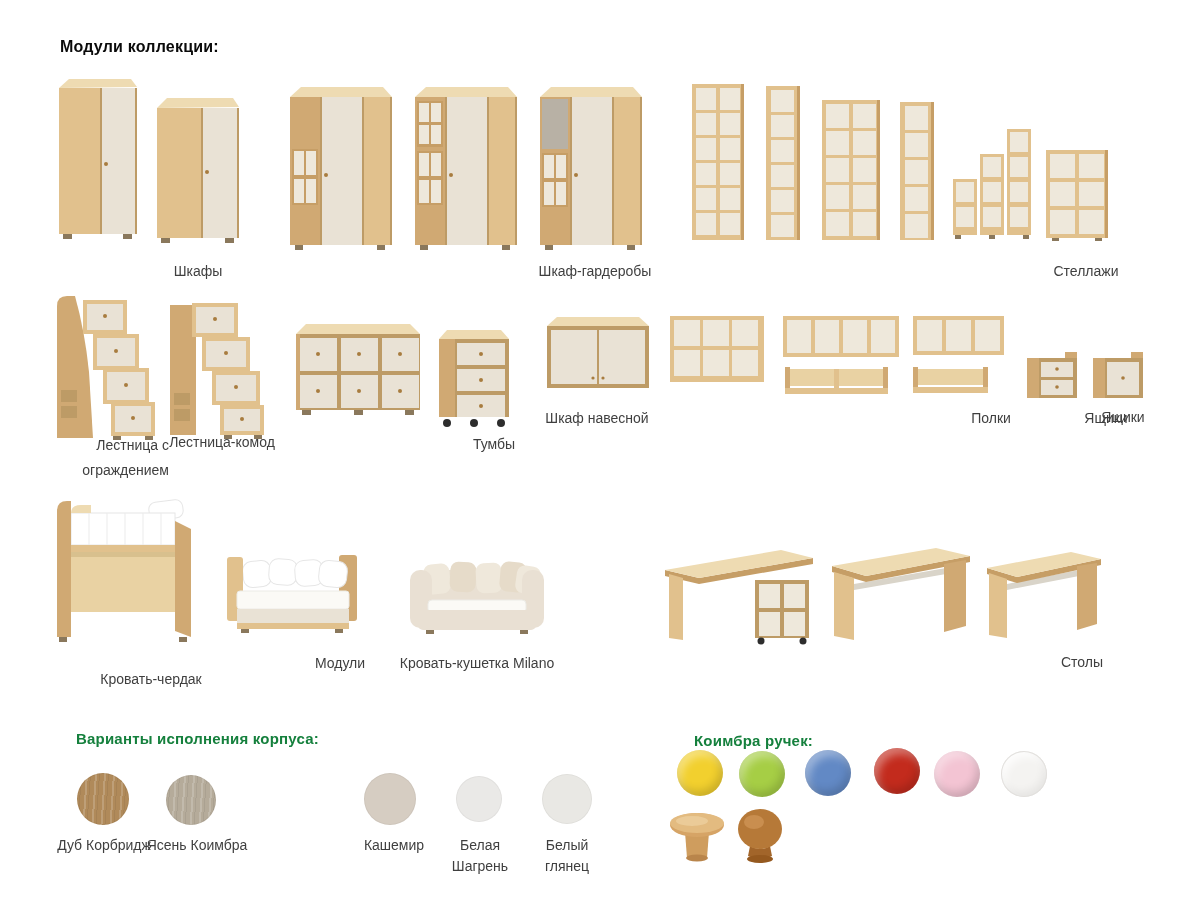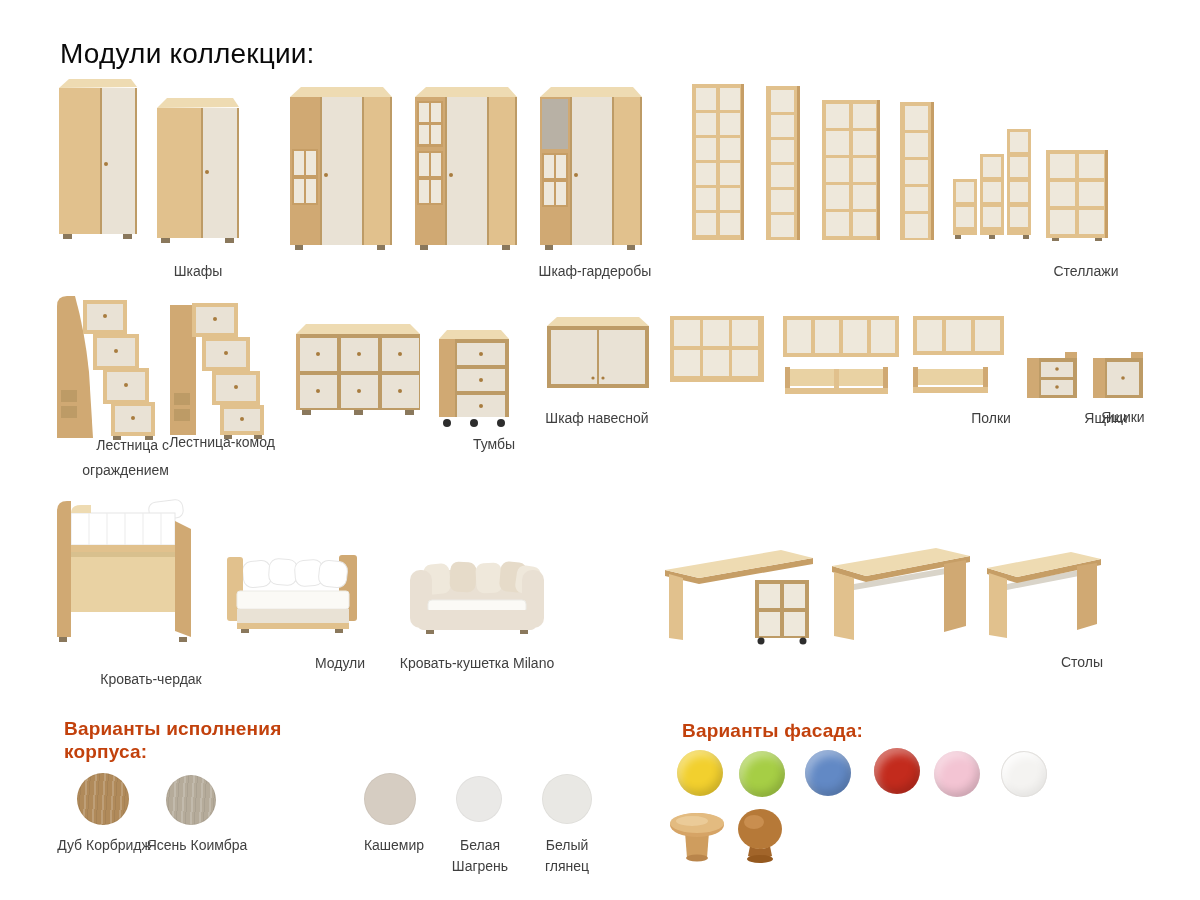--- a/index.html
+++ b/index.html
@@ -1,19 +1,19 @@
 <!DOCTYPE html>
 <html><head>
 <meta charset="utf-8">
 <style>
   html,body{margin:0;padding:0;background:#ffffff;}
   #canvas{position:relative;width:1200px;height:900px;background:#ffffff;overflow:hidden;
           font-family:"Liberation Sans", sans-serif;}
-  .h1{position:absolute;font-size:28px;font-weight:400;color:#0a0a0a;letter-spacing:.2px;margin:0;}
-  .h2{position:absolute;font-size:19px;font-weight:800;color:#c2410c;line-height:1.2;letter-spacing:.2px;margin:4px;}
+  .h1{position:absolute;font-size:16px;font-weight:700;color:#0a0a0a;letter-spacing:.2px;margin:0;}
+  .h2{position:absolute;font-size:15px;font-weight:800;color:#15803d;line-height:1.2;letter-spacing:.2px;margin:16px;}
   .lbl{position:absolute;font-size:14px;color:#3f3f3f;text-align:center;line-height:1.5;}
   .lbl-left{text-align:right;line-height:1.8;}
   .art{position:absolute;display:block;}
   
   .a{fill:#e1c18d}.b{fill:#d0a973}.c{fill:#eedbb2}.d{fill:#bd9b66}.e{fill:#eee8db}
   .f{fill:#e9e2d5}.g{fill:#8a785c}.h{fill:#a87c3f}.i{fill:#b8b1a5}.j{fill:#2d2d2d}
   .k{fill:#ffffff;stroke:#e6e6e6;stroke-width:1}.l{fill:#e9d2a3}.m{fill:#c69e66}
   .n{fill:#e9e0d3}.o{fill:#efe8db}.p{fill:#e6dbc9}.q{fill:#fbfaf6;stroke:#ecebe6;stroke-width:1}
   .r{fill:#d9d4c9}.s{fill:#d8c08e}
   
@@ -435,21 +435,21 @@
   <div class="lbl" style="left:43px;top:835px;width:122px">Дуб Корбридж</div>
   <div class="lbl" style="left:136px;top:835px;width:122px">Ясень Коимбра</div>
 
   <div class="opt" style="left: 364px; top: 773px; width: 52px; height: 52px; background-color: rgb(214, 205, 194);"></div>
   <div class="opt" style="left: 456px; top: 776px; width: 46px; height: 46px; background-color: rgb(234, 233, 231);"></div>
   <div class="opt" style="left: 542px; top: 774px; width: 50px; height: 50px; background-color: rgb(233, 232, 228);"></div>
   <div class="lbl" style="left:334px;top:835px;width:120px">Кашемир</div>
   <div class="lbl" style="left:440px;top:835px;width:80px">Белая Шагрень</div>
   <div class="lbl" style="left:527px;top:835px;width:80px">Белый глянец</div>
 
-  <h2 class="h2" style="left:678px;top:716px;width:300px">Варианты фасада:</h2>
+  <h2 class="h2" style="left:678px;top:716px;width:300px">Коимбра ручек:</h2>
   <div class="knob" style="left: 677px; top: 750px; background-color: rgb(242, 208, 46);"></div>
   <div class="knob" style="left: 739px; top: 751px; background-color: rgb(166, 206, 69);"></div>
   <div class="knob" style="left: 805px; top: 750px; background-color: rgb(98, 137, 197);"></div>
   <div class="knob" style="left: 874px; top: 748px; background-color: rgb(195, 43, 29);"></div>
   <div class="knob" style="left: 934px; top: 751px; background-color: rgb(243, 196, 211);"></div>
   <div class="knob knob-white" style="left: 1001px; top: 751px; background-color: rgb(244, 243, 241);"></div>
 
   <svg class="art" style="left:668px;top:812px" width="58" height="50">
     <path d="M17,20 L41,20 L39,46 Q29,50 19,46 Z" fill="#cf9d5e"></path>
     <ellipse cx="29" cy="46" rx="11" ry="3.5" fill="#b9854b"></ellipse>

